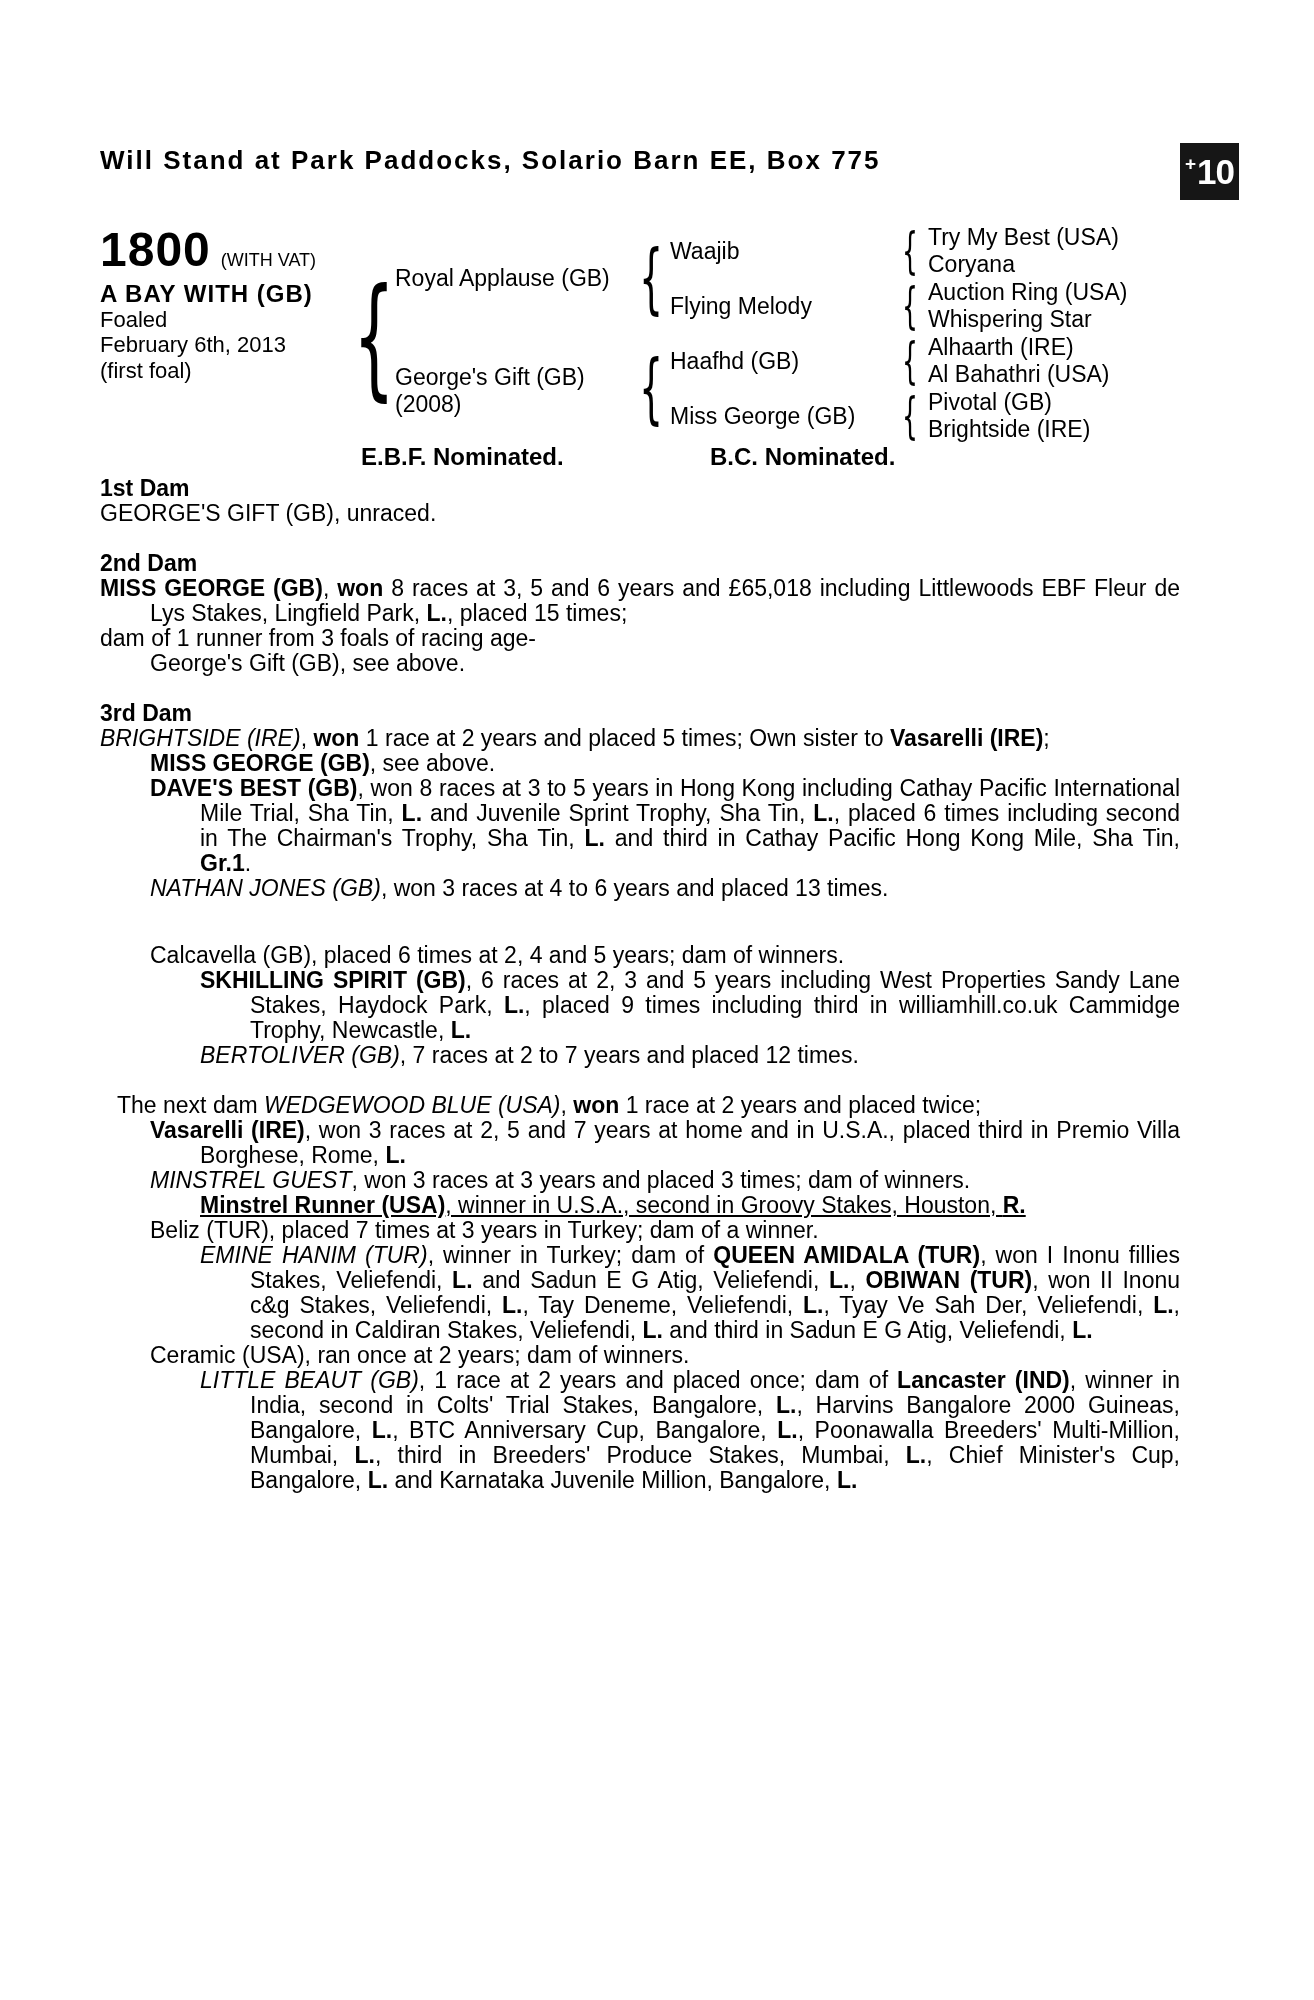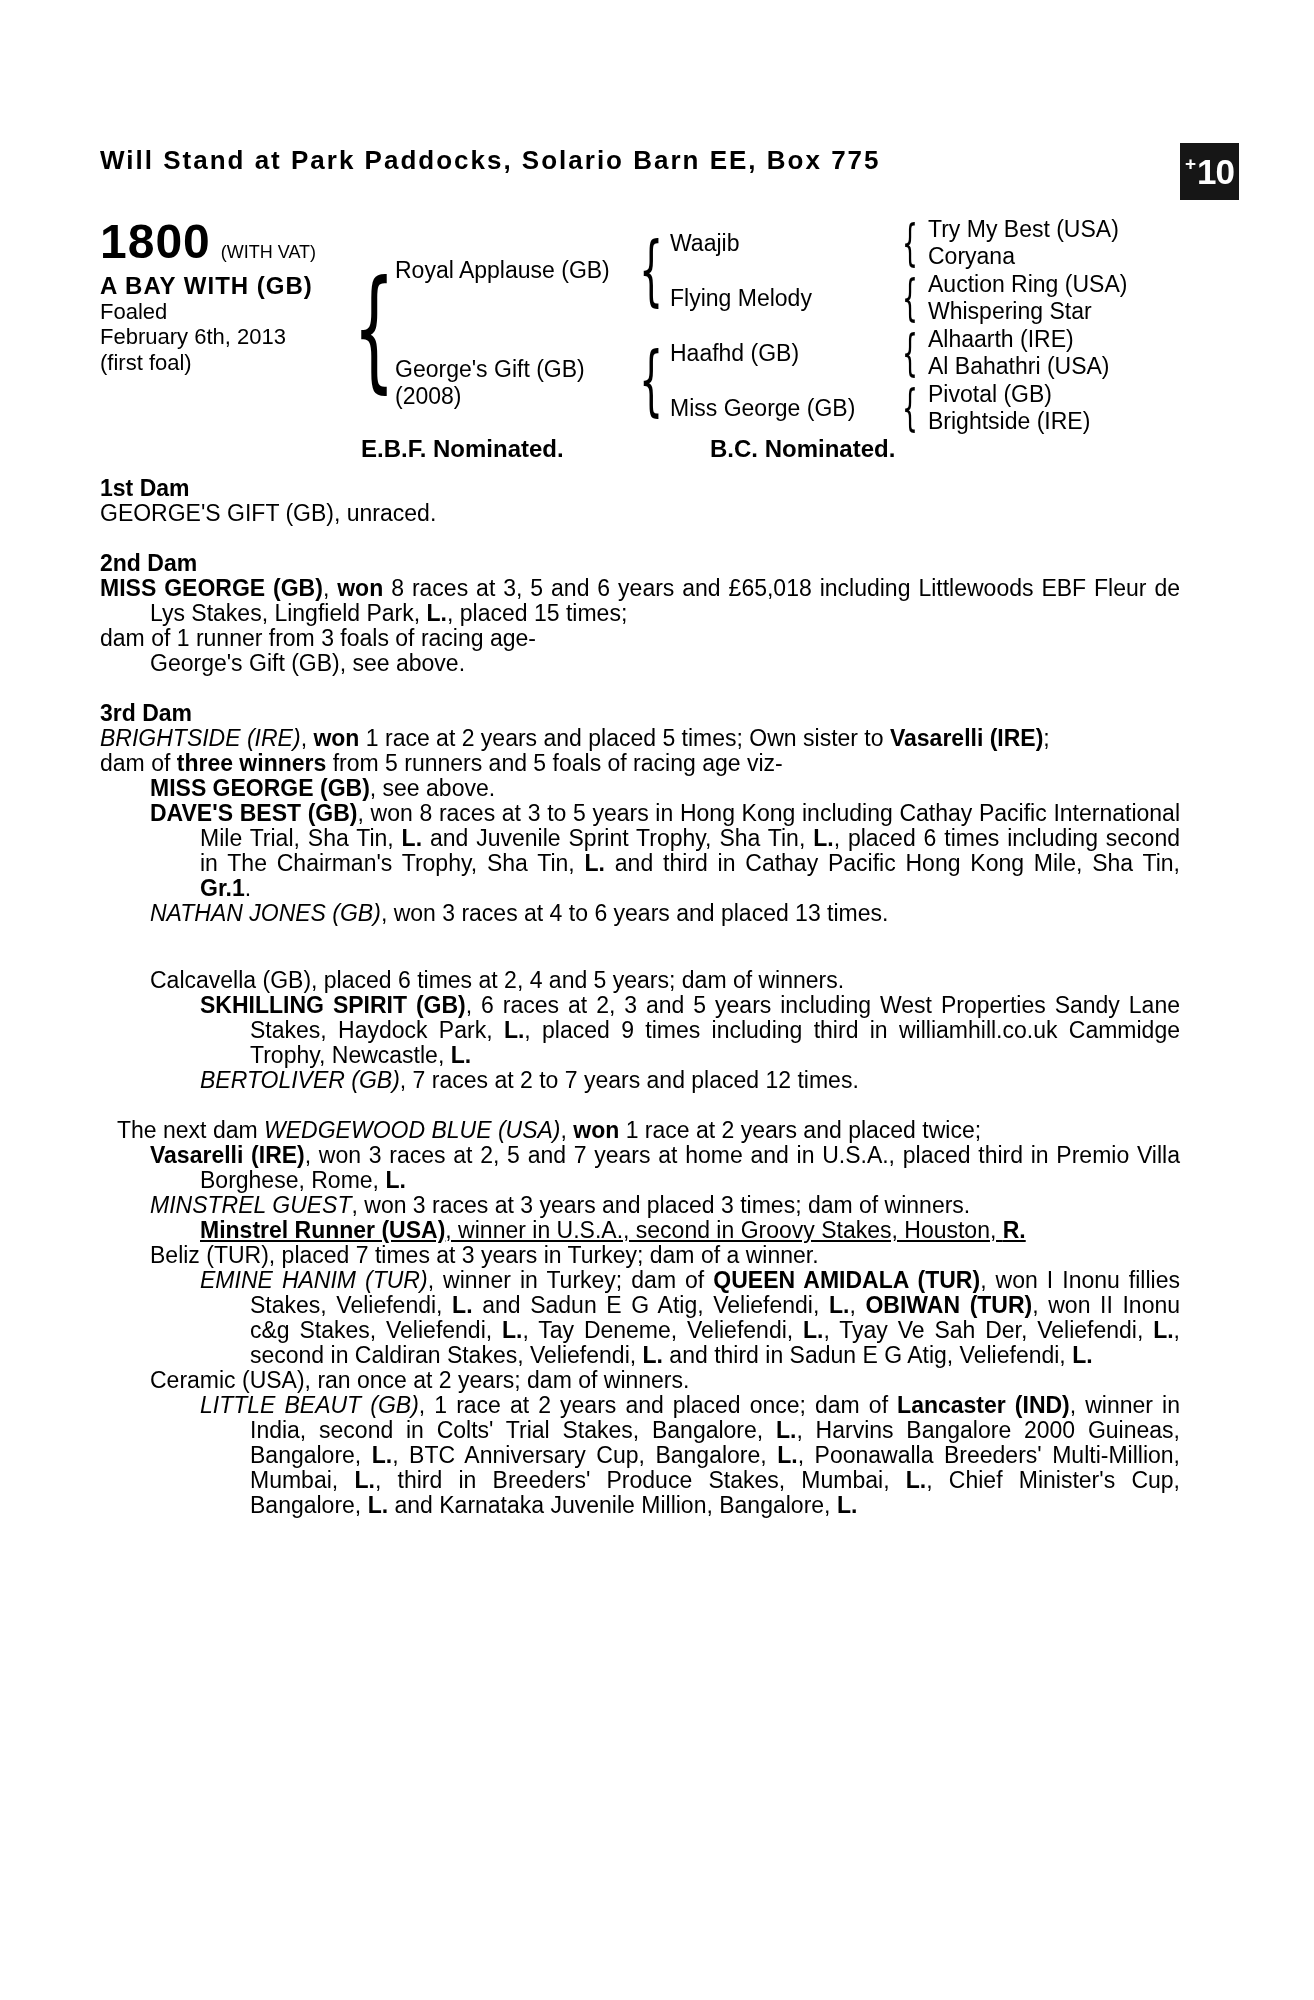--- a/index.html
+++ b/index.html
@@ -15,21 +15,21 @@
   .stand-line {
     position:absolute; left:100px; top:146px;
     font-weight:bold; font-size:26px; letter-spacing:2px; line-height:28px;
   }
   .badge {
     position:absolute; left:1180px; top:143px; width:59px; height:57px;
     background:#161616; color:#fff; display:flex; align-items:center; justify-content:center;
   }
   .badge .plus { font-size:19px; font-weight:bold; margin-bottom:16px; margin-right:1px; }
   .badge .num { font-size:35px; font-weight:bold; letter-spacing:-1px; }
-  .pedigree { position:absolute; left:0; top:8px; width:1202px; height:470px; }
+  .pedigree { position:absolute; left:0; top:16px; width:1202px; height:470px; }
   .lotnum-row { position:absolute; left:100px; top:206px; display:flex; align-items:baseline; }
   .lotnum { font-size:48px; font-weight:bold; letter-spacing:1px; }
   .vat { font-size:18px; margin-left:10px; }
   .lot-desc { position:absolute; left:100px; top:264px; font-weight:bold; font-size:24px; letter-spacing:1px; }
   .lot-line { position:absolute; left:100px; font-size:22px; line-height:25px; }
   .pname { position:absolute; font-size:23px; line-height:26px; white-space:nowrap; }
   .brace { position:absolute; transform:translate(-50%,-50%) scaleX(0.5); line-height:1; font-weight:400; font-family:"DejaVu Sans",sans-serif; }
   .brace::before { content:"{"; }
   .nominated { position:absolute; font-weight:bold; font-size:24px; white-space:nowrap; }
   .body-text { position:absolute; left:100px; top:476px; width:1080px; font-size:23px; line-height:25px; }
@@ -98,21 +98,20 @@
       </div>
       <div class="section">
         <div class="sec-heading">2nd Dam</div>
         <p style="margin-left: 0px; padding-left: 50px; text-indent: -50px;"><b>MISS GEORGE (GB)</b><span>, </span><b>won</b><span> 8 races at 3, 5 and 6 years and £65,018 including Littlewoods EBF Fleur de Lys Stakes, Lingfield Park, </span><b>L.</b><span>, placed 15 times;</span></p>
         <p style="margin-left: 0px; padding-left: 0px; text-indent: 0px;"><span>dam of 1 runner from 3 foals of racing age-</span></p>
         <p style="margin-left: 50px; padding-left: 50px; text-indent: -50px;"><span>George's Gift (GB), see above.</span></p>
       </div>
       <div class="section">
         <div class="sec-heading">3rd Dam</div>
         <p style="margin-left: 0px; padding-left: 50px; text-indent: -50px;"><i>BRIGHTSIDE (IRE)</i><span>, </span><b>won</b><span> 1 race at 2 years and placed 5 times; Own sister to </span><b>Vasarelli (IRE)</b><span>;</span></p>
-        <p style="margin-left: 0px; padding-left: 0px; text-indent: 0px;"><span>dam of </span><b>three winners</b><span> from 5 runners and 5 foals of racing age viz-</span></p>
         <p style="margin-left: 50px; padding-left: 50px; text-indent: -50px;"><b>MISS GEORGE (GB)</b><span>, see above.</span></p>
         <p style="margin-left: 50px; padding-left: 50px; text-indent: -50px;"><b>DAVE'S BEST (GB)</b><span>, won 8 races at 3 to 5 years in Hong Kong including Cathay Pacific International Mile Trial, Sha Tin, </span><b>L.</b><span> and Juvenile Sprint Trophy, Sha Tin, </span><b>L.</b><span>, placed 6 times including second in The Chairman's Trophy, Sha Tin, </span><b>L.</b><span> and third in Cathay Pacific Hong Kong Mile, Sha Tin, </span><b>Gr.1</b><span>.</span></p>
         <p style="margin-left: 50px; padding-left: 50px; text-indent: -50px;"><i>NATHAN JONES (GB)</i><span>, won 3 races at 4 to 6 years and placed 13 times.</span></p>
         <p style="margin-left: 50px; padding-left: 50px; text-indent: -50px; margin-top: 42px;"><span>Calcavella (GB), placed 6 times at 2, 4 and 5 years; dam of winners.</span></p>
         <p style="margin-left: 100px; padding-left: 50px; text-indent: -50px;"><b>SKHILLING SPIRIT (GB)</b><span>, 6 races at 2, 3 and 5 years including West Properties Sandy Lane Stakes, Haydock Park, </span><b>L.</b><span>, placed 9 times including third in williamhill.co.uk Cammidge Trophy, Newcastle, </span><b>L.</b></p>
         <p style="margin-left: 100px; padding-left: 50px; text-indent: -50px;"><i>BERTOLIVER (GB)</i><span>, 7 races at 2 to 7 years and placed 12 times.</span></p>
       </div>
       <div class="section">
         <p style="margin-left: 17px; padding-left: 50px; text-indent: -50px;"><span>The next dam </span><i>WEDGEWOOD BLUE (USA)</i><span>, </span><b>won</b><span> 1 race at 2 years and placed twice;</span></p>
         <p style="margin-left: 50px; padding-left: 50px; text-indent: -50px;"><b>Vasarelli (IRE)</b><span>, won 3 races at 2, 5 and 7 years at home and in U.S.A., placed third in Premio Villa Borghese, Rome, </span><b>L.</b></p>

